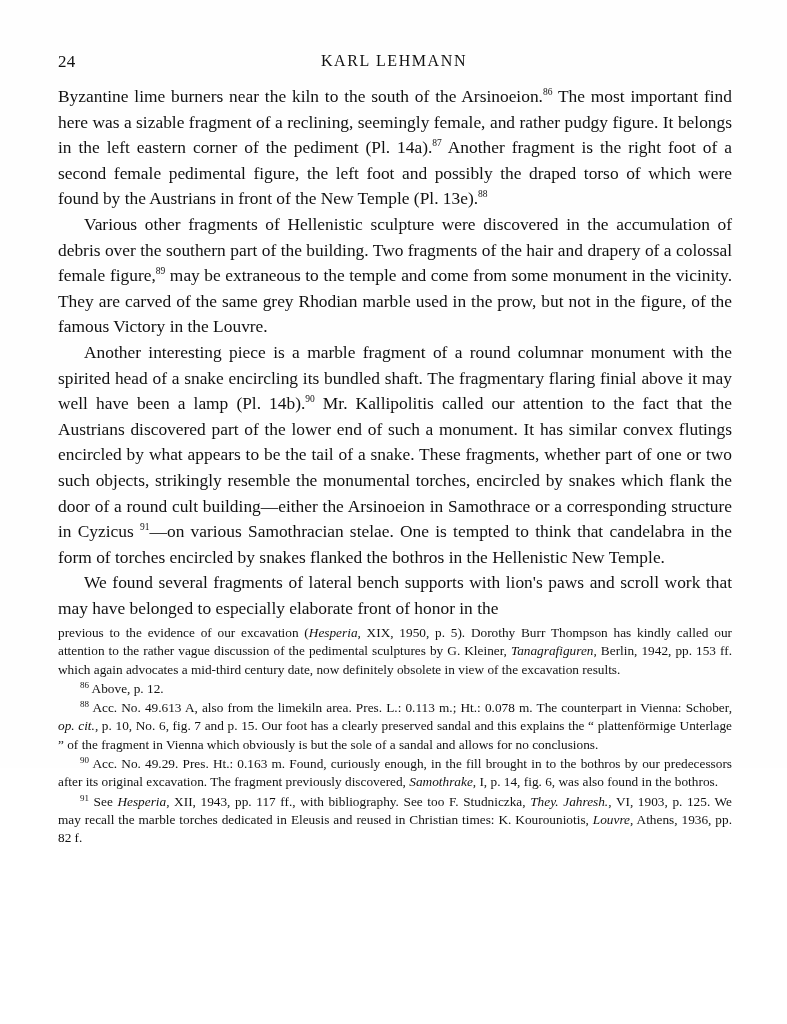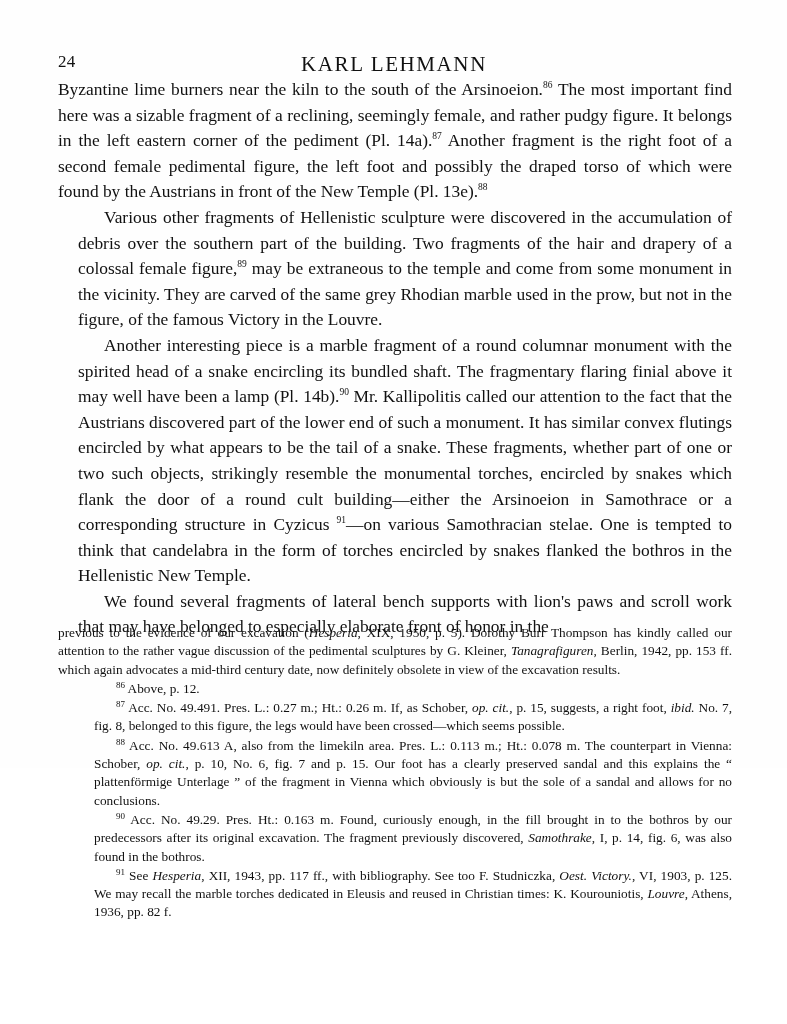--- a/index.html
+++ b/index.html
@@ -35,61 +35,59 @@
     top: 0;
     font-size: 17px;
     letter-spacing: 0.2px;
   }
   .running-title {
     position: absolute;
     left: 0;
     top: 0;
     width: 672px;
     text-align: center;
-    font-size: 21px;
+    font-size: 16px;
     letter-spacing: 1.6px;
   }
   .body-block {
     position: absolute;
     left: 58px;
-    top: 77px;
+    top: 84px;
     width: 674px;
   }
   .body-block p {
     margin: 0 0 0 0;
     font-size: 17.4px;
     line-height: 25.6px;
     text-align: justify;
     text-justify: inter-word;
     hyphens: manual;
   }
   .body-block p + p {
     margin-top: 0px;
-    margin-left: 20px;
   }
   .indent {
     text-indent: 26px;
   }
   .notes {
     position: absolute;
     left: 58px;
     top: 624px;
     width: 674px;
   }
   .notes p {
     margin: 0;
     font-size: 13.3px;
     line-height: 18.3px;
     text-align: justify;
     text-justify: inter-word;
   }
   .notes p.note-item {
     text-indent: 22px;
     margin-top: 1px;
-    margin-left: 36px;
   }
   .notes p.cont {
     text-indent: 0;
   }
   sup {
     font-size: 9.5px;
     vertical-align: super;
     line-height: 0;
   }
   .notes sup {
@@ -110,19 +108,18 @@
   <div class="body-block">
     <p>Byzantine lime burners near the kiln to the south of the Arsinoeion.<sup>86</sup>  The most important find here was a sizable fragment of a reclining, seemingly female, and rather pudgy figure.  It belongs in the left eastern corner of the pediment (Pl. 14a).<sup>87</sup>  Another fragment is the right foot of a second female pedimental figure, the left foot and possibly the draped torso of which were found by the Austrians in front of the New Temple (Pl. 13e).<sup>88</sup></p>
     <p class="indent">Various other fragments of Hellenistic sculpture were discovered in the accumulation of debris over the southern part of the building.  Two fragments of the hair and drapery of a colossal female figure,<sup>89</sup> may be extraneous to the temple and come from some monument in the vicinity.  They are carved of the same grey Rhodian marble used in the prow, but not in the figure, of the famous Victory in the Louvre.</p>
     <p class="indent">Another interesting piece is a marble fragment of a round columnar monument with the spirited head of a snake encircling its bundled shaft.  The fragmentary flaring finial above it may well have been a lamp (Pl. 14b).<sup>90</sup>  Mr. Kallipolitis called our attention to the fact that the Austrians discovered part of the lower end of such a monument.  It has similar convex flutings encircled by what appears to be the tail of a snake.  These fragments, whether part of one or two such objects, strikingly resemble the monumental torches, encircled by snakes which flank the door of a round cult building—either the Arsinoeion in Samothrace or a corresponding structure in Cyzicus <sup>91</sup>—on various Samothracian stelae.  One is tempted to think that candelabra in the form of torches encircled by snakes flanked the bothros in the Hellenistic New Temple.</p>
     <p class="indent">We found several fragments of lateral bench supports with lion's paws and scroll work that may have belonged to especially elaborate front of honor in the</p>
   </div>
 
   <div class="notes">
     <p class="cont">previous to the evidence of our excavation (<i>Hesperia</i>, XIX, 1950, p. 5).  Dorothy Burr Thompson has kindly called our attention to the rather vague discussion of the pedimental sculptures by G. Kleiner, <i>Tanagrafiguren</i>, Berlin, 1942, pp. 153 ff. which again advocates a mid-third century date, now definitely obsolete in view of the excavation results.</p>
     <p class="note-item"><sup>86</sup> Above, p. 12.</p>
-    <p class="note-item"><sup>87</sup> Acc. No. 49.491.  Pres. L.: 0.27 m.; Ht.: 0.26 m.  If, as Schober, <i>op. cit.</i>, p. 15, suggests, a right foot, <i>ibid.</i> No. 7, fig. 8, belonged to this figure, the legs would have been crossed—which seems possible.</p>
     <p class="note-item"><sup>88</sup> Acc. No. 49.613 A, also from the limekiln area.  Pres. L.: 0.113 m.; Ht.: 0.078 m.  The counterpart in Vienna: Schober, <i>op. cit.</i>, p. 10, No. 6, fig. 7 and p. 15.  Our foot has a clearly preserved sandal and this explains the “ plattenförmige Unterlage ” of the fragment in Vienna which obviously is but the sole of a sandal and allows for no conclusions.</p>
     <p class="note-item"><sup>90</sup> Acc. No. 49.29.  Pres. Ht.: 0.163 m.  Found, curiously enough, in the fill brought in to the bothros by our predecessors after its original excavation.  The fragment previously discovered, <i>Samothrake</i>, I, p. 14, fig. 6, was also found in the bothros.</p>
-    <p class="note-item"><sup>91</sup> See <i>Hesperia</i>, XII, 1943, pp. 117 ff., with bibliography.  See too F. Studniczka, <i>Oest. Victory.</i>, VI, 1903, p. 125.  We may recall the marble torches dedicated in Eleusis and reused in Christian times:  K. Kourouniotis, <i>Louvre</i>, Athens, 1936, pp. 82 f.</p>
+    <p class="note-item"><sup>91</sup> See <i>Hesperia</i>, XII, 1943, pp. 117 ff., with bibliography.  See too F. Studniczka, <i>They. Jahresh.</i>, VI, 1903, p. 125.  We may recall the marble torches dedicated in Eleusis and reused in Christian times:  K. Kourouniotis, <i>Louvre</i>, Athens, 1936, pp. 82 f.</p>
   </div>
 
 </div>
 
 </body></html>

